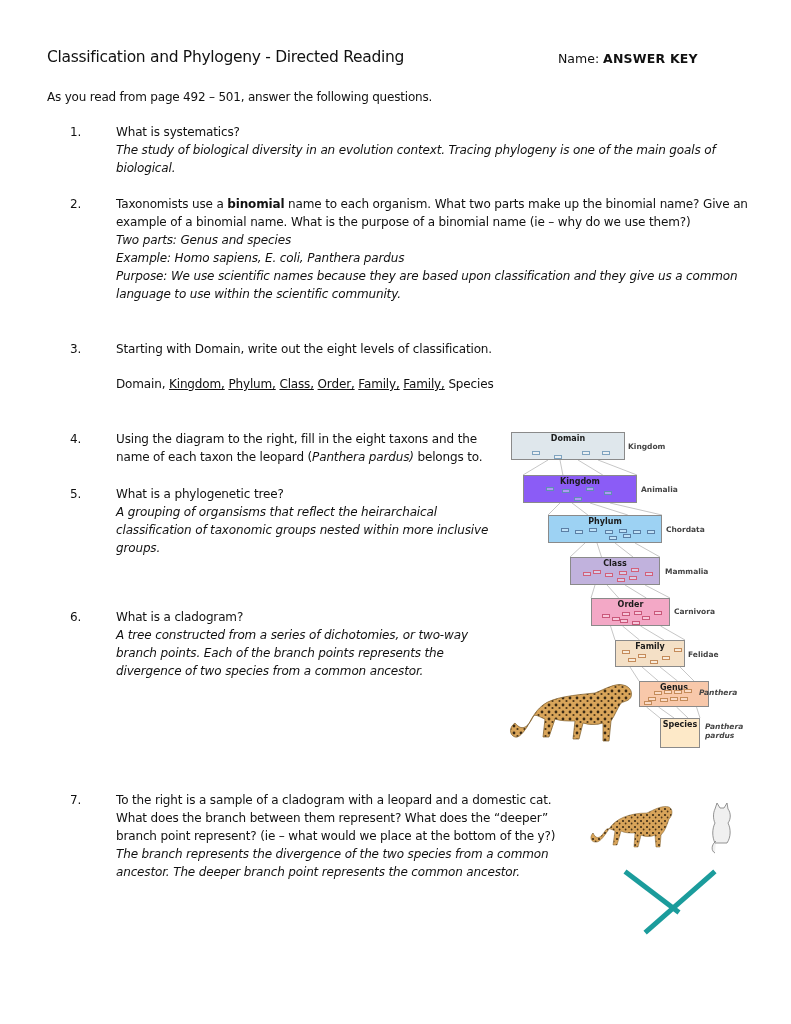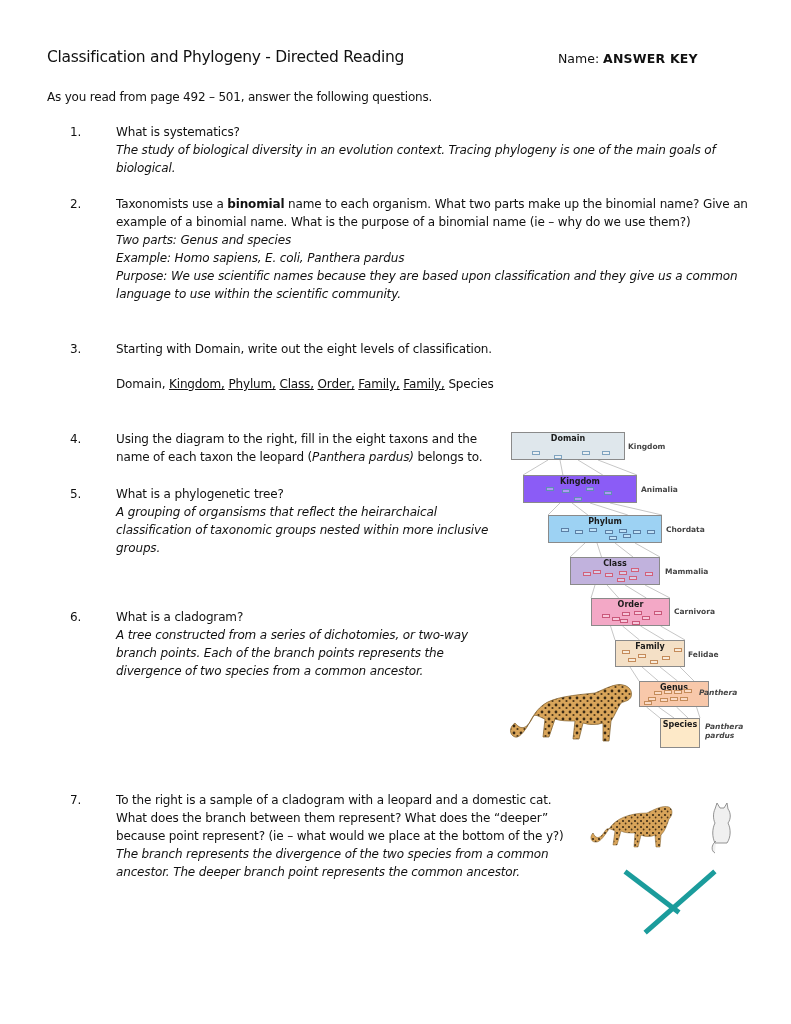--- a/index.html
+++ b/index.html
@@ -93,21 +93,21 @@
     <div class="ans">branch points.  Each of the branch points represents the</div>
     <div class="ans">divergence of two species from a common ancestor.</div>
   </div>
 </div>
 
 <div class="abs q" style="left:70px; top:791px; width:500px; height:95px;">
   <span class="num">7.</span>
   <div class="body">
     <div>To the right is a sample of a cladogram with a leopard and a domestic cat.</div>
     <div>What does the branch between them represent?  What does the “deeper”</div>
-    <div>because point represent? (ie – what would we place at the bottom of the y?)</div>
+    <div>branch point represent? (ie – what would we place at the bottom of the y?)</div>
     <div class="ans">The branch represents the divergence of the two species from a common</div>
     <div class="ans">ancestor.  The deeper branch point represents the common ancestor.</div>
   </div>
 </div>
 
 <div class="diagram">
   <svg id="connectors" width="791" height="1024" style="position:absolute;left:0;top:0;">
       <line x1="548" y1="460" x2="523" y2="475" stroke="#b8b8b8" stroke-width="0.8"></line>
       <line x1="560" y1="460" x2="562.9" y2="475" stroke="#b8b8b8" stroke-width="0.8"></line>
       <line x1="578" y1="460" x2="602.8" y2="475" stroke="#b8b8b8" stroke-width="0.8"></line>

